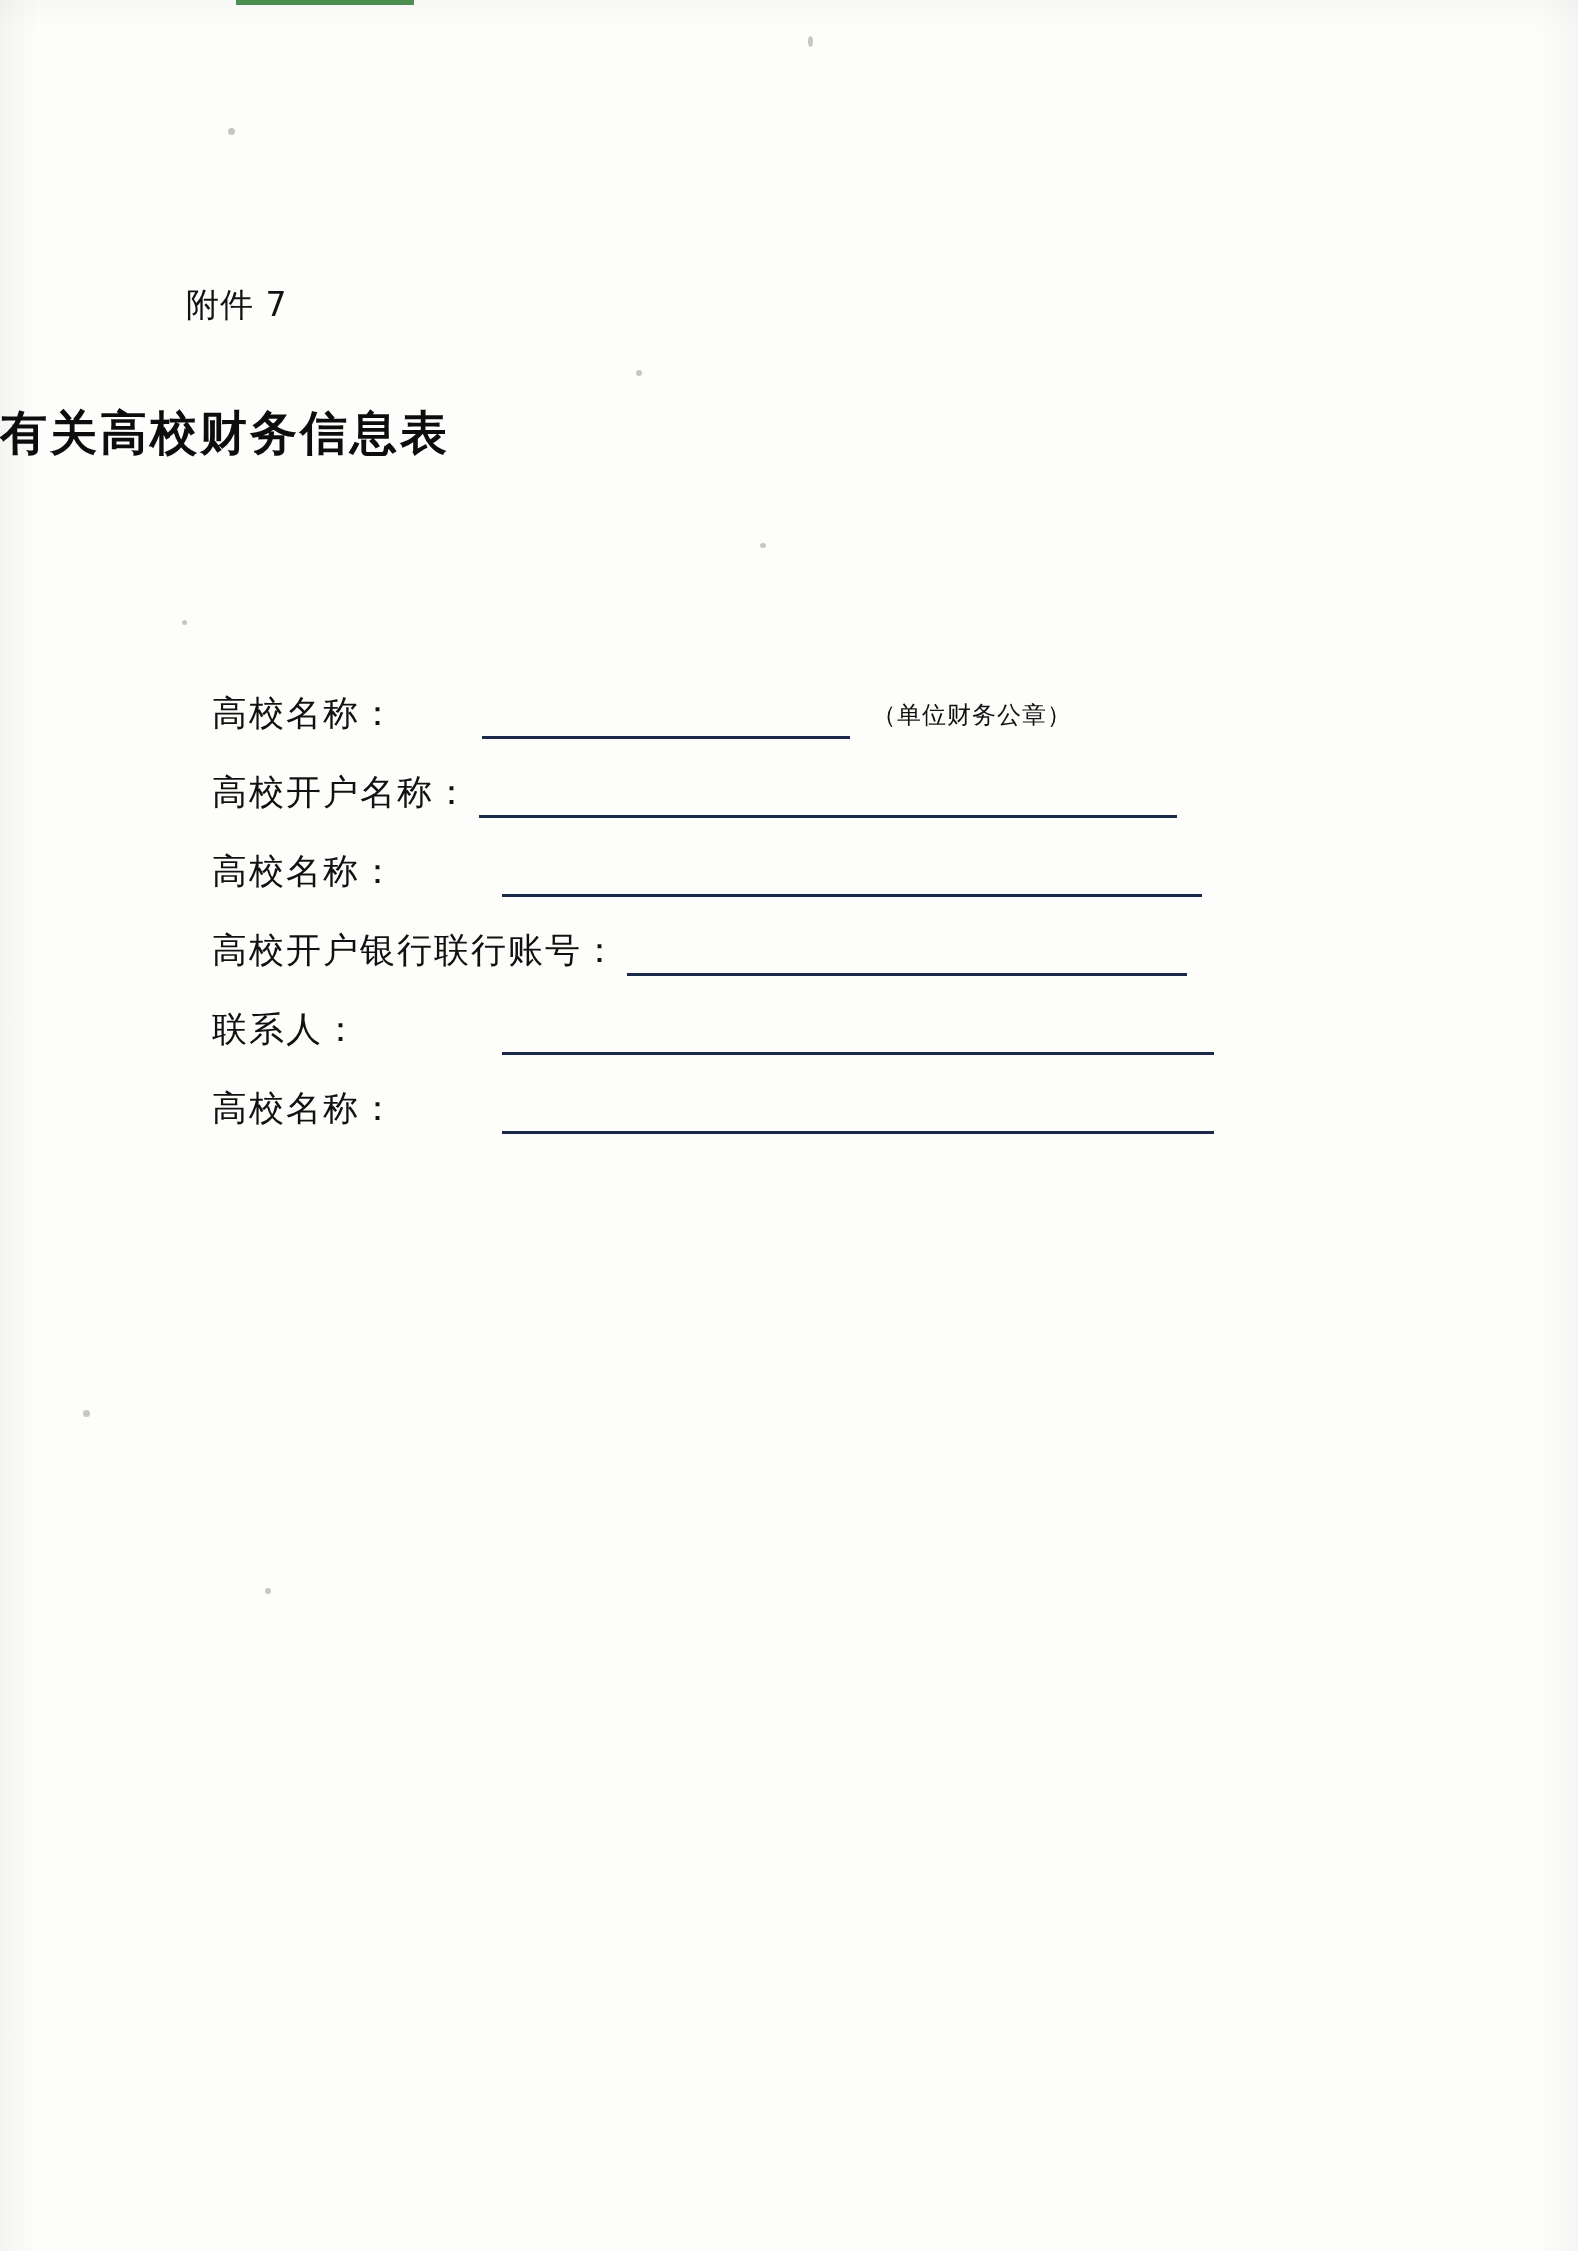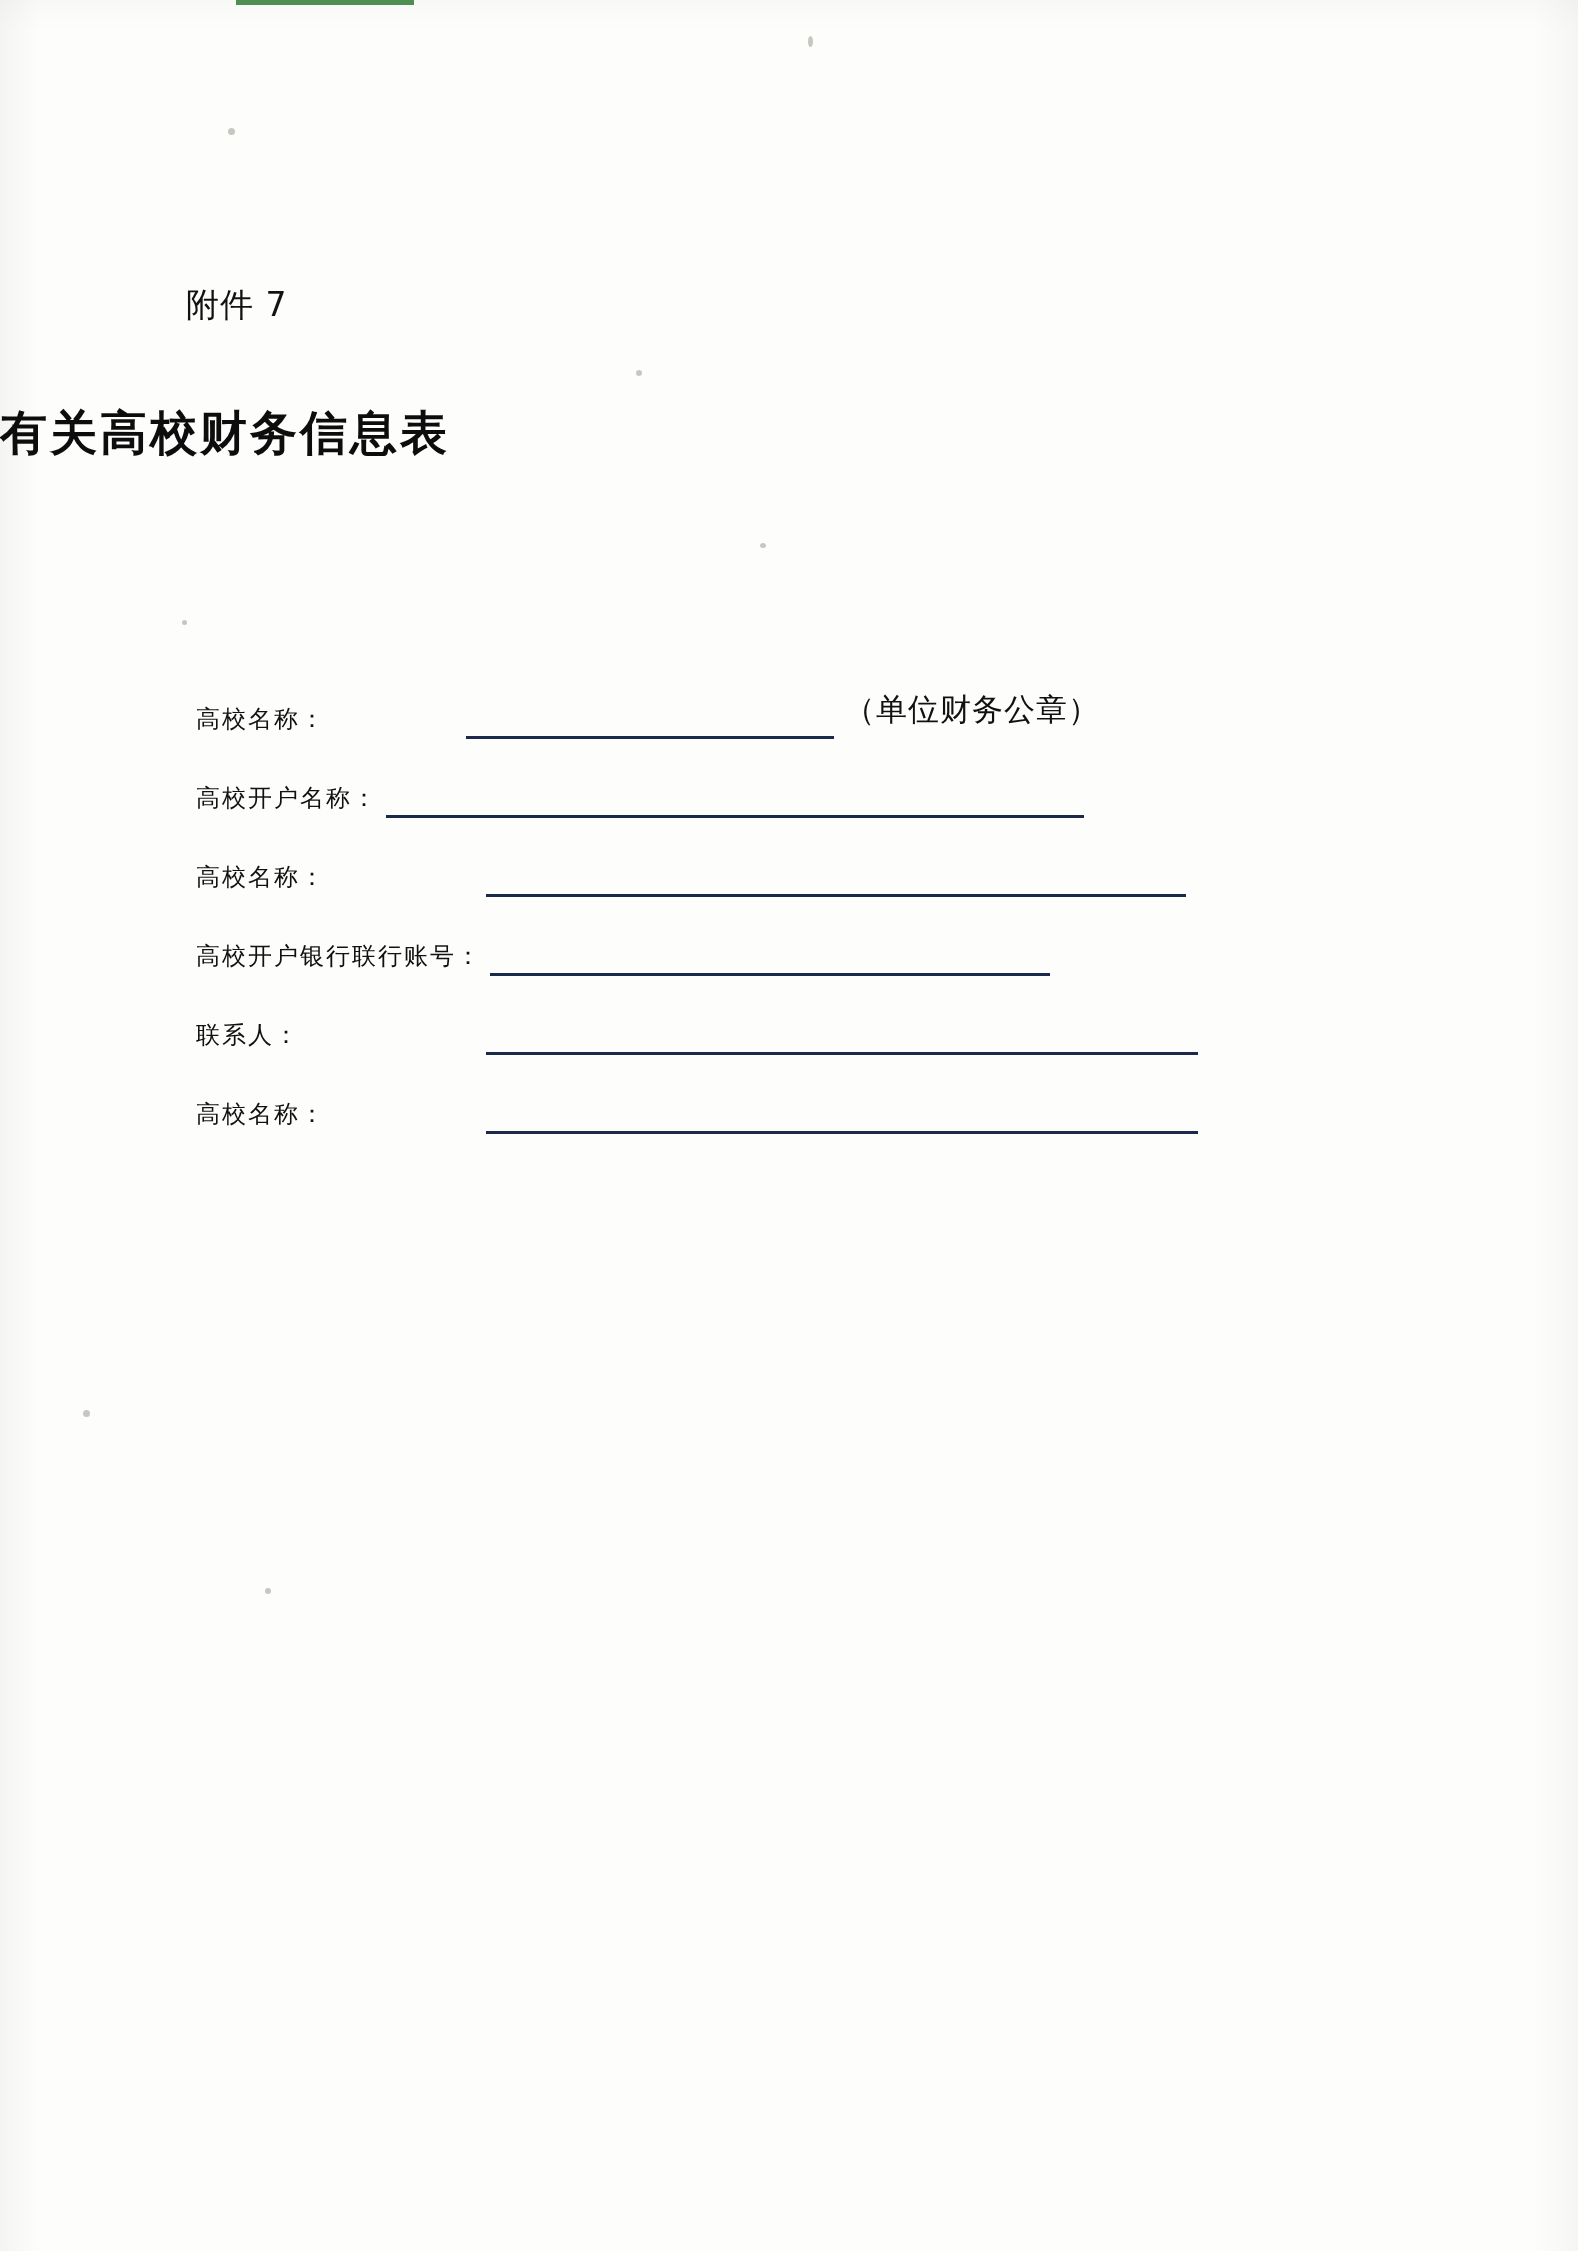--- a/index.html
+++ b/index.html
@@ -76,42 +76,43 @@
   }
 
   .form-row {
     display: flex;
     align-items: flex-end;
     height: 79px;
   }
 
   .field-label {
     font-family: "DejaVu Serif", "Liberation Serif", serif;
-    font-size: 24px;
+    font-size: 35px;
     letter-spacing: 2px;
     color: #111111;
     white-space: nowrap;
     line-height: 1;
     padding-bottom: 8px;
+    margin-left: 16px;
   }
 
   .blank-line {
     border-bottom: 3px solid #1b2a4a;
     height: 42px;
     margin-left: 8px;
   }
 
   .note-text {
     font-family: "DejaVu Serif", "Liberation Serif", serif;
-    font-size: 31px;
+    font-size: 24px;
     letter-spacing: 1px;
     color: #111111;
     white-space: nowrap;
     padding-bottom: 8px;
-    margin-left: 10px;
+    margin-left: 22px;
   }
 
   
   .row-1 .blank-line { width: 368px; }
   .row-2 .blank-line { width: 698px; }
   .row-3 .blank-line { width: 700px; }
   .row-4 .blank-line { width: 670px; }
   .row-5 .blank-line { width: 560px; }
   .row-6 .blank-line { width: 712px; }
   .row-7 .blank-line { width: 712px; }

